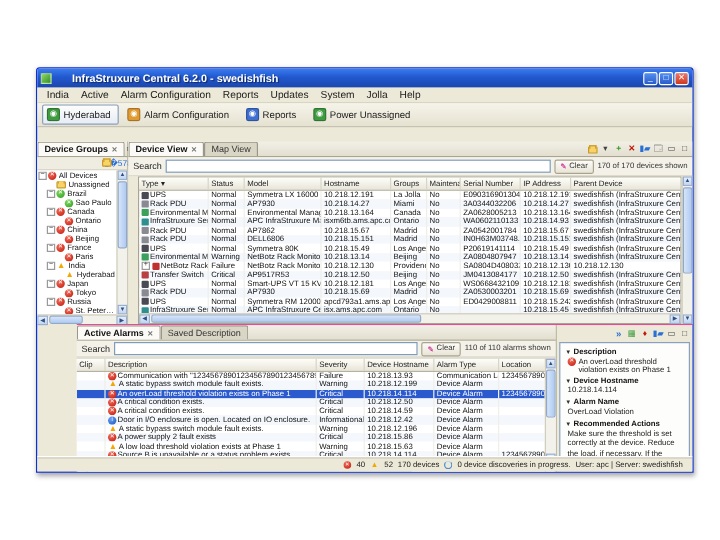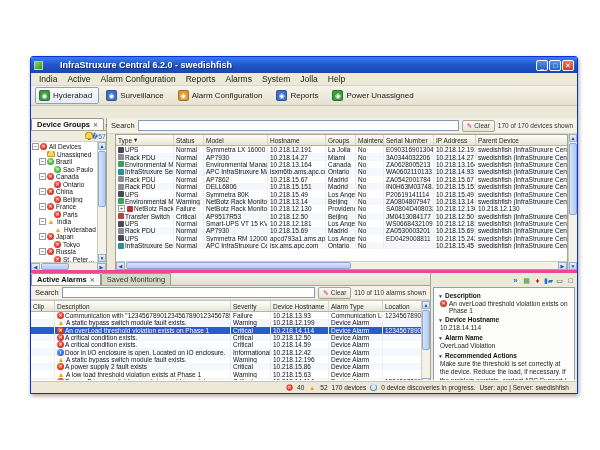--- a/index.html
+++ b/index.html
@@ -28,21 +28,21 @@
   .toolbar { height:20px; flex:0 0 20px; display:flex; align-items:center; gap:3px; padding:0 4px;
     background:linear-gradient(180deg,#f6f4ea,#e5e2d1); border-bottom:1px solid #c6c3b2; }
   .tool-btn { display:flex; align-items:center; gap:3px; font-size:8px; color:#1a1a1a; padding:2px 6px 2px 3px; border:1px solid transparent; border-radius:2px; white-space:nowrap; }
   .tool-btn.active { border:1px solid #8aa0c0; background:linear-gradient(180deg,#fdfdfb,#e6ecf6); }
   .tool-ico { width:11px; height:11px; border-radius:2px; border:1px solid rgba(0,0,0,.25);
     display:inline-flex; align-items:center; justify-content:center; color:#fff; font-size:7px; line-height:1; }
 
   
   .content { flex:1; display:flex; flex-direction:column; min-height:0; }
   .top-section { height:152px; flex:0 0 152px; display:flex;margin-top:12px; }
-  .bottom-section { height:124px; flex:0 0 124px; display:flex; border-top:3px solid #ec4899; }
+  .bottom-section { height:124px; flex:0 0 124px; display:flex; border-top:1px solid #ec4899;margin-left:33px; }
 
   
   .tabstrip { height:13px; flex:0 0 13px; display:flex; align-items:flex-end; background:linear-gradient(180deg,#f2f0e6,#e2dfd0); border-bottom:1px solid #a8a490; }
   .vtab { font-size:7.5px; padding:1px 5px; border:1px solid #9a968a; border-bottom:none; background:#d9d6c6; color:#333;
     border-radius:2px 2px 0 0; display:flex; gap:3px; align-items:center; white-space:nowrap; }
   .vtab.sel { background:#fbfaf6; font-weight:bold; color:#111; }
   .vtab .x { font-size:6px; color:#777; }
   .strip-icons { margin-left:auto; display:flex; align-items:center; gap:2px; padding:0 2px 1px 0; }
   .mini-ico { font-size:7px; line-height:1; color:#444; width:9px; height:9px; display:inline-flex; align-items:center; justify-content:center; }
 
@@ -131,34 +131,30 @@
       <span class="tb-btn">□</span>
       <span class="tb-btn close">✕</span>
     </span>
   </div>
 
   <div class="menubar">
     <span class="menu-item">India</span>
     <span class="menu-item">Active</span>
     <span class="menu-item">Alarm Configuration</span>
     <span class="menu-item">Reports</span>
-    <span class="menu-item">Alarms</span>
+    <span class="menu-item">Updates</span>
     <span class="menu-item">System</span>
     <span class="menu-item">Jolla</span>
     <span class="menu-item">Help</span>
   </div>
 
   <div class="toolbar">
       <span class="tool-btn active">
         <span class="tool-ico" style="background: rgb(63, 155, 63);">◉</span>
         <span>Hyderabad</span>
-      </span>
-      <span class="tool-btn">
-        <span class="tool-ico" style="background: rgb(63, 111, 208);">◉</span>
-        <span>Surveillance</span>
       </span>
       <span class="tool-btn">
         <span class="tool-ico" style="background: rgb(224, 154, 47);">◉</span>
         <span>Alarm Configuration</span>
       </span>
       <span class="tool-btn">
         <span class="tool-ico" style="background: rgb(63, 111, 208);">◉</span>
         <span>Reports</span>
       </span>
       <span class="tool-btn">
@@ -278,20 +274,39 @@
         </div>
         <div class="hscroll">
           <span class="sb-arrow">◀</span>
           <div class="sb-thumb-h" style="width:28px; margin:0 1px;"></div>
           <div style="flex:1"></div>
           <span class="sb-arrow">▶</span>
         </div>
       </div>
 
       <div class="right-panel">
+        <div class="tabstrip">
+          <span class="vtab sel">
+            <span>Device View</span>
+            <span class="x">✕</span>
+          </span>
+          <span class="vtab">
+            <span>Map View</span>
+          </span>
+          <span class="strip-icons">
+            <span class="folder"></span>
+            <span class="mini-ico">▾</span>
+            <span class="mini-ico" style="color:#2f9b1f; font-weight:bold;">+</span>
+            <span class="mini-ico" style="color:#c01a0a; font-weight:bold;">✕</span>
+            <span class="mini-ico" style="color:#2a6fd6;">▮▰</span>
+            <span class="mini-ico">🗔</span>
+            <span class="mini-ico">▭</span>
+            <span class="mini-ico">□</span>
+          </span>
+        </div>
         <div class="search-row">
           <span class="search-label">Search</span>
           <input class="search-input" value="" style="">
           <span class="clear-btn">
             <span style="color:#c08;">✎</span>
             <span>Clear</span>
           </span>
           <span class="count-text">170 of 170 devices shown</span>
         </div>
         <div class="grid-area">
@@ -749,21 +764,21 @@
 
     <div class="bottom-section">
 
       <div class="alarm-left">
         <div class="tabstrip">
           <span class="vtab sel">
             <span>Active Alarms</span>
             <span class="x">✕</span>
           </span>
           <span class="vtab">
-            <span>Saved Monitoring</span>
+            <span>Saved Description</span>
           </span>
         </div>
         <div class="search-row" style="height:14px; flex-basis:14px;">
           <span class="search-label">Search</span>
           <input class="search-input" value="" style="">
           <span class="clear-btn">
             <span style="color:#c08;">✎</span>
             <span>Clear</span>
           </span>
           <span class="count-text">110 of 110 alarms shown</span>

